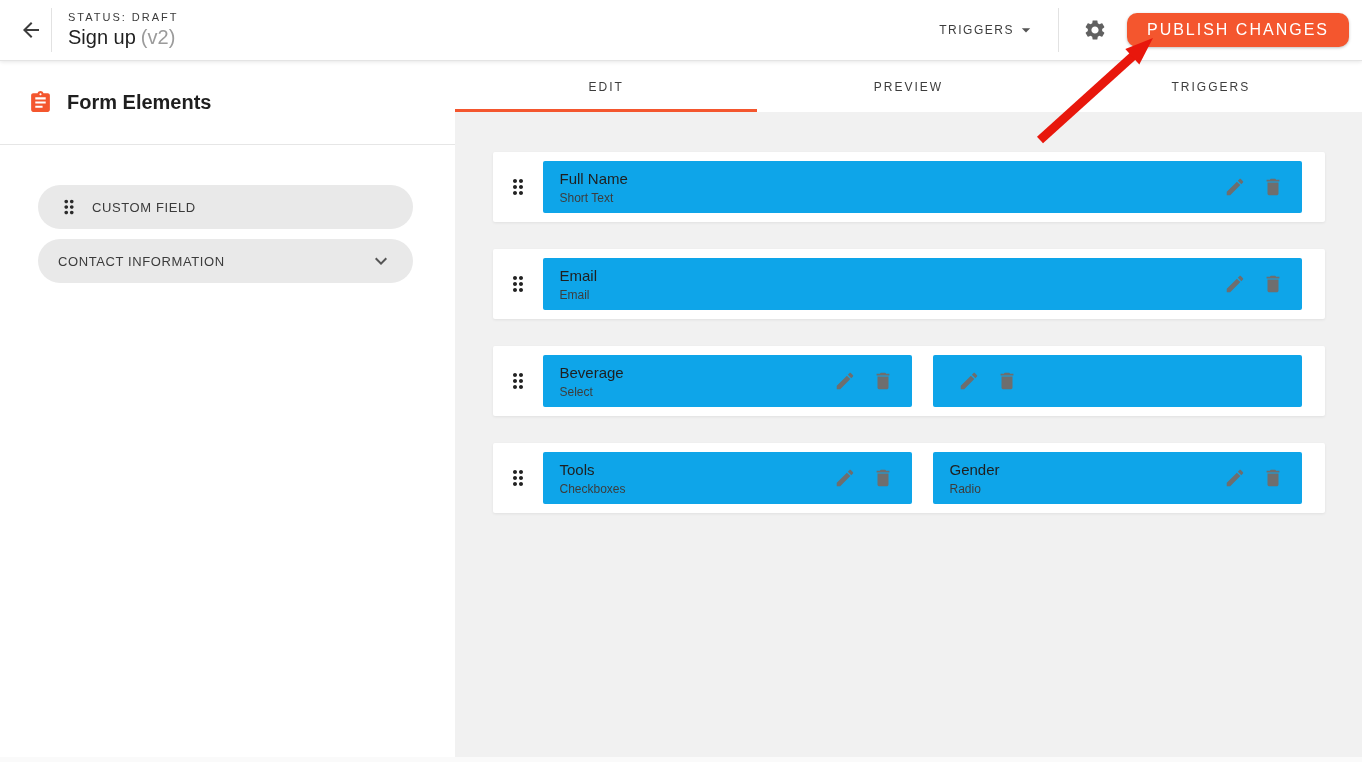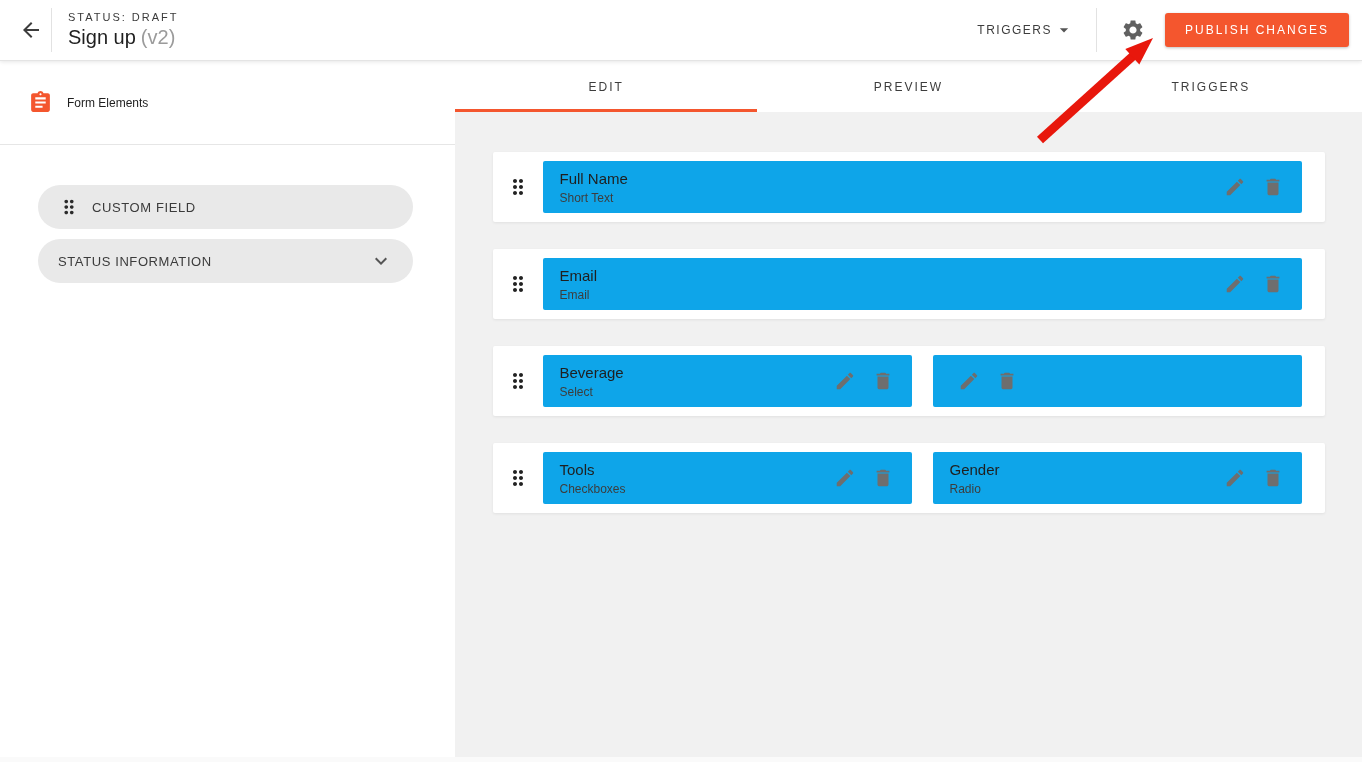--- a/index.html
+++ b/index.html
@@ -39,36 +39,36 @@
     background: none; border: none; cursor: pointer;
     display: flex; align-items: center;
     font-family: inherit; font-size: 12px; letter-spacing: 1.5px;
     color: #3d3d3d; font-weight: 500;
   }
   .revisions-btn .ic { width: 20px; height: 20px; margin-left: 2px; color: #555; }
   .topbar .vdiv.right { margin: 0 16px 0 22px; }
   .gear-btn { color: #616161; }
   .publish-btn {
     height: 34px; margin: 0 13px 0 12px; padding: 0 20px;
-    background: #f4562e; color: #ffffff; border: none; border-radius: 3px;
-    font-family: inherit; font-size: 12px; letter-spacing: 2px; font-weight: 500;
+    background: #f4562e; color: #ffffff; border: none; border-radius: 10px;
+    font-family: inherit; font-size: 16px; letter-spacing: 2px; font-weight: 500;
     cursor: pointer; box-shadow: 0 1px 3px rgba(0,0,0,0.25);
   }
 
   
   .sidebar {
     position: absolute; top: 61px; left: 0; bottom: 0; width: 455px;
     background: #fff; z-index: 2;
   }
   .sidebar-head {
     height: 84px; display: flex; align-items: center; padding-left: 28px;
     border-bottom: 1px solid #e6e6e6;
   }
   .sidebar-head .ic { width: 25px; height: 25px; color: #f4562e; }
-  .sidebar-title { font-size: 12px; font-weight: 400; color: #1f1f1f; margin-left: 14px; }
+  .sidebar-title { font-size: 20px; font-weight: 700; color: #1f1f1f; margin-left: 14px; }
   .pill-list { padding-top: 40px; }
   .pill {
     width: 375px; height: 44px; border-radius: 22px; background: #e9e9e9;
     display: flex; align-items: center; padding: 17px 20px;
     margin: 0 0 10px 38px; cursor: pointer;
     font-size: 13px; letter-spacing: 0.6px; color: #3b3b3b; font-weight: 500;
   }
   .pill .drag-ic { width: 22px; height: 22px; color: #2a2a2a; margin-right: 12px; }
   .pill .chev-ic { width: 24px; height: 24px; color: #555; margin-left: auto; }
 
@@ -173,21 +173,21 @@
     <h2 class="sidebar-title">Form Elements</h2>
   </div>
   <div class="pill-list">
     <div class="pill">
       <svg class="ic drag-ic" viewBox="0 0 24 24">
           <use href="#i-drag"></use>
         </svg>
       <span>CUSTOM FIELD</span>
     </div>
     <div class="pill">
-      <span>STATUS INFORMATION</span>
+      <span>CONTACT INFORMATION</span>
       <svg class="ic chev-ic" viewBox="0 0 24 24">
           <use href="#i-chev"></use>
         </svg>
     </div>
   </div>
 </aside>
 
 <main class="main">
   <nav class="tabs">
     <div class="tab active">EDIT</div>

